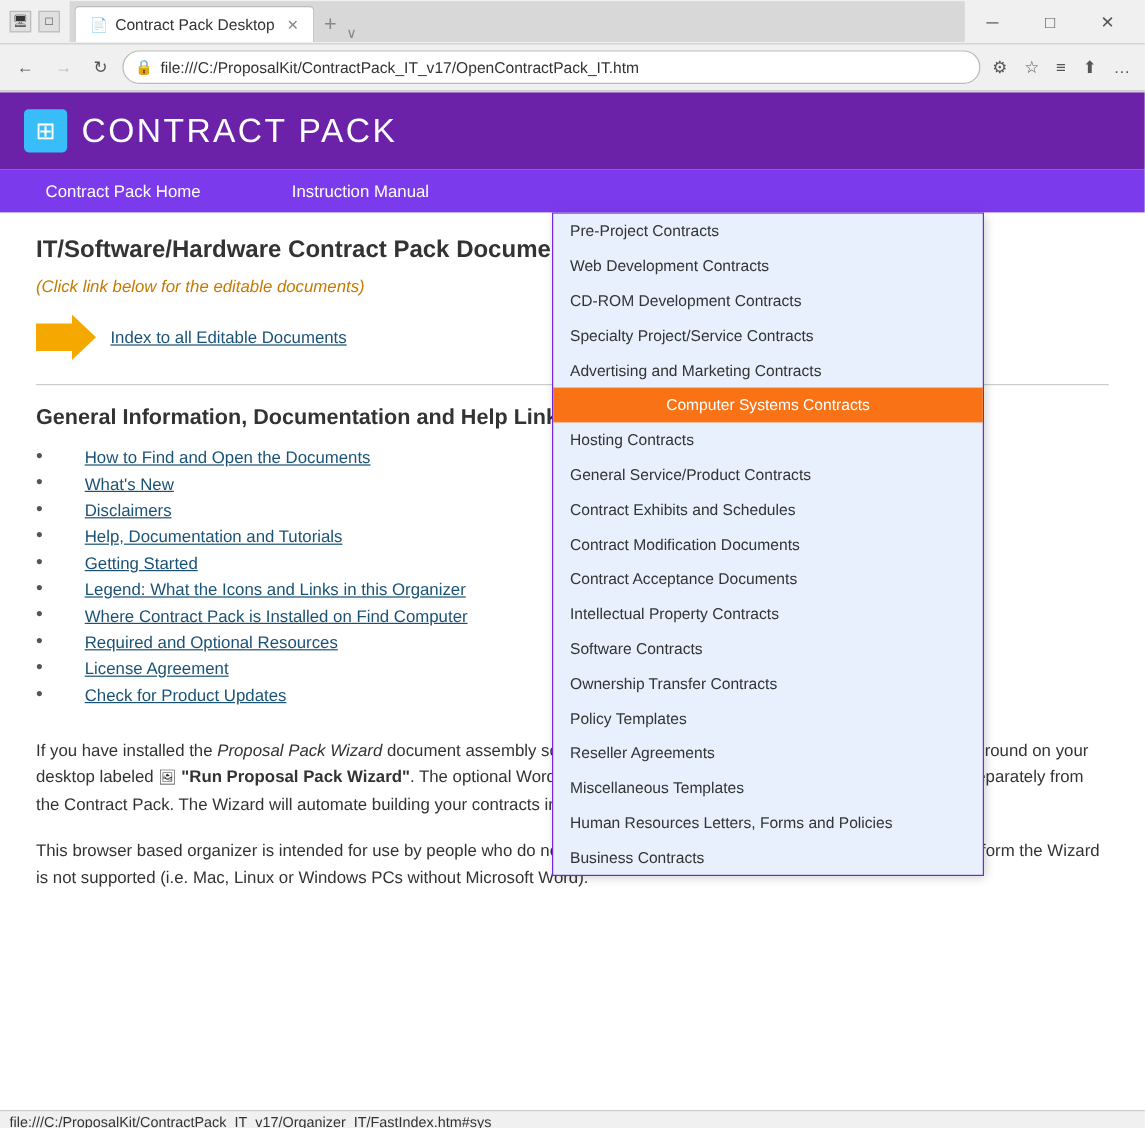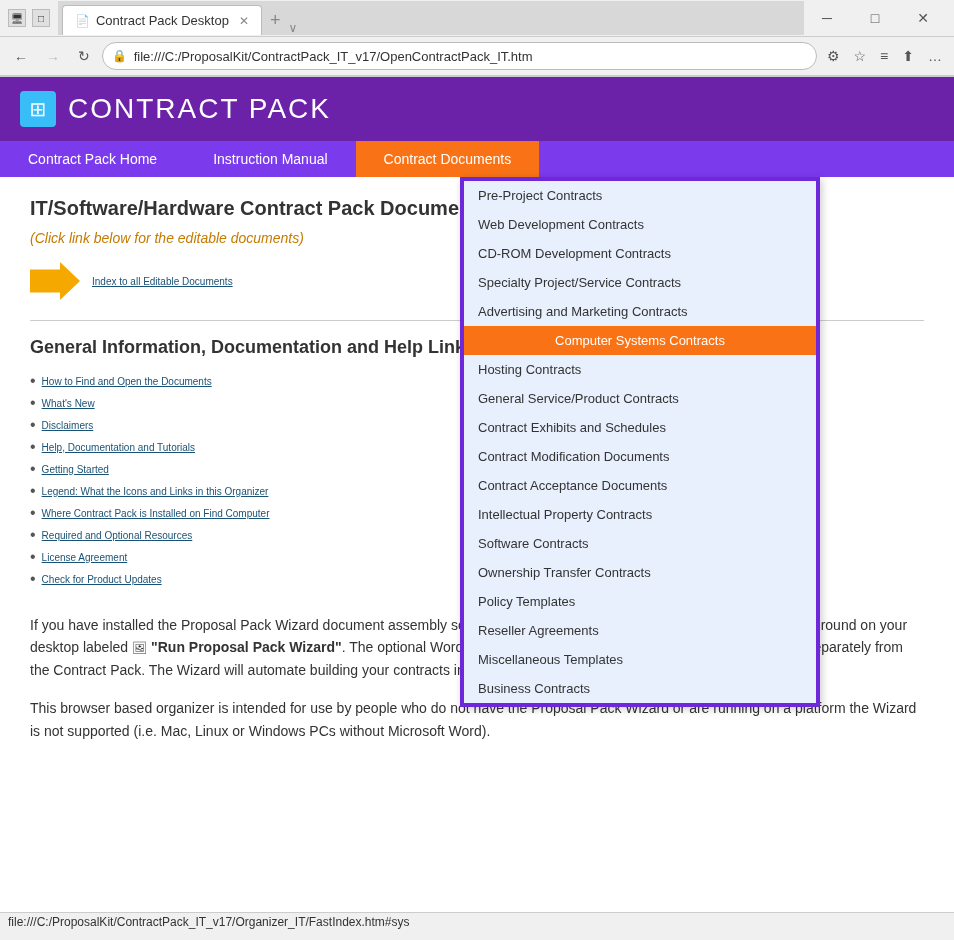--- a/index.html
+++ b/index.html
@@ -119,21 +119,21 @@
     }
 
     
     .nav-menu {
       background: #7c3aed;
       display: flex;
       align-items: stretch;
     }
     .nav-item {
       color: #fff;
-      padding: 10px 28px;
+      padding: 10px 38px;
       cursor: pointer;
       font-size: 14px;
       white-space: nowrap;
     }
     .nav-item.active {
       background: #f97316;
       color: #fff;
     }
 
     
@@ -164,21 +164,21 @@
     }
     .arrow-icon {
       width: 50px; height: 38px;
       background: #f5a800;
       clip-path: polygon(0 20%, 60% 20%, 60% 0%, 100% 50%, 60% 100%, 60% 80%, 0 80%);
     }
     .link-text {
       color: #1a5276;
       text-decoration: underline;
       cursor: pointer;
-      font-size: 10px;
+      font-size: 14px;
     }
 
     .divider { border: none; border-top: 1px solid #ccc; margin: 16px 0; }
 
     .section-title {
       font-size: 18px;
       font-weight: bold;
       color: #333;
       margin-bottom: 12px;
     }
@@ -194,30 +194,31 @@
       gap: 6px;
     }
     .link-list li::before {
       content: "•";
       color: #555;
       font-size: 16px;
     }
     .link-list li a {
       color: #1a5276;
       cursor: pointer;
+      margin-left: 29px;
     }
 
     
     .dropdown-overlay {
       position: absolute;
       top: 0;
       left: 460px;
       width: 360px;
       background: #e8f0fe;
-      border: 4px solid #6d28d9;
+      border: 1px solid #6d28d9;
       box-shadow: 2px 2px 8px rgba(0,0,0,0.2);
       z-index: 100;
     }
     .dropdown-item {
       padding: 7px 14px;
       font-size: 13px;
       color: #333;
       cursor: pointer;
       border-bottom: none;
     }
@@ -227,35 +228,35 @@
       text-align: center;
     }
 
     
     .body-text {
       font-size: 14px;
       line-height: 1.6;
       color: #333;
       margin-bottom: 16px;
     }
-    .body-text .italic { }
+    .body-text .italic { font-style: italic; }
     .body-text .bold { font-weight: bold; }
 
     
     .status-bar {
       position: fixed;
       bottom: 0;
       left: 0;
       width: 954px;
       background: #f0f0f0;
       border-top: 1px solid #ccc;
       padding: 2px 8px;
       font-size: 12px;
       color: #333;
-      height: 28px;
+      height: 15px;
     }
 
     .window-controls-right {
       display: flex;
       gap: 2px;
     }
     .wc-btn {
       width: 46px; height: 36px;
       display: flex; align-items: center; justify-content: center;
       cursor: pointer;
@@ -319,23 +320,20 @@
       <span>Contract</span><span style="font-weight:200"> Pack</span>
     </div>
   </div>
 
   <div class="nav-menu">
     <div class="nav-item">
       <span>Contract Pack Home</span>
     </div>
     <div class="nav-item">
       <span>Instruction Manual</span>
-    </div>
-    <div class="nav-item active">
-      <span>Contract Documents</span>
     </div>
   </div>
 
   <div style="position: relative;">
     <div class="main-content">
       <div class="page-title">IT/Software/Hardware Contract Pack Documents</div>
       <div class="subtitle">(Click link below for the editable documents)</div>
 
       <div class="arrow-link-row">
         <div class="arrow-icon"></div>
@@ -400,20 +398,21 @@
         <div class="dropdown-item">General Service/Product Contracts</div>
         <div class="dropdown-item">Contract Exhibits and Schedules</div>
         <div class="dropdown-item">Contract Modification Documents</div>
         <div class="dropdown-item">Contract Acceptance Documents</div>
         <div class="dropdown-item">Intellectual Property Contracts</div>
         <div class="dropdown-item">Software Contracts</div>
         <div class="dropdown-item">Ownership Transfer Contracts</div>
         <div class="dropdown-item">Policy Templates</div>
         <div class="dropdown-item">Reseller Agreements</div>
         <div class="dropdown-item">Miscellaneous Templates</div>
+        <div class="dropdown-item">Human Resources Letters, Forms and Policies</div>
         <div class="dropdown-item">Business Contracts</div>
       </div>
   </div>
 
 </div>
 
 <div class="status-bar">
   <span>file:///C:/ProposalKit/ContractPack_IT_v17/Organizer_IT/FastIndex.htm#sys</span>
 </div>
 

